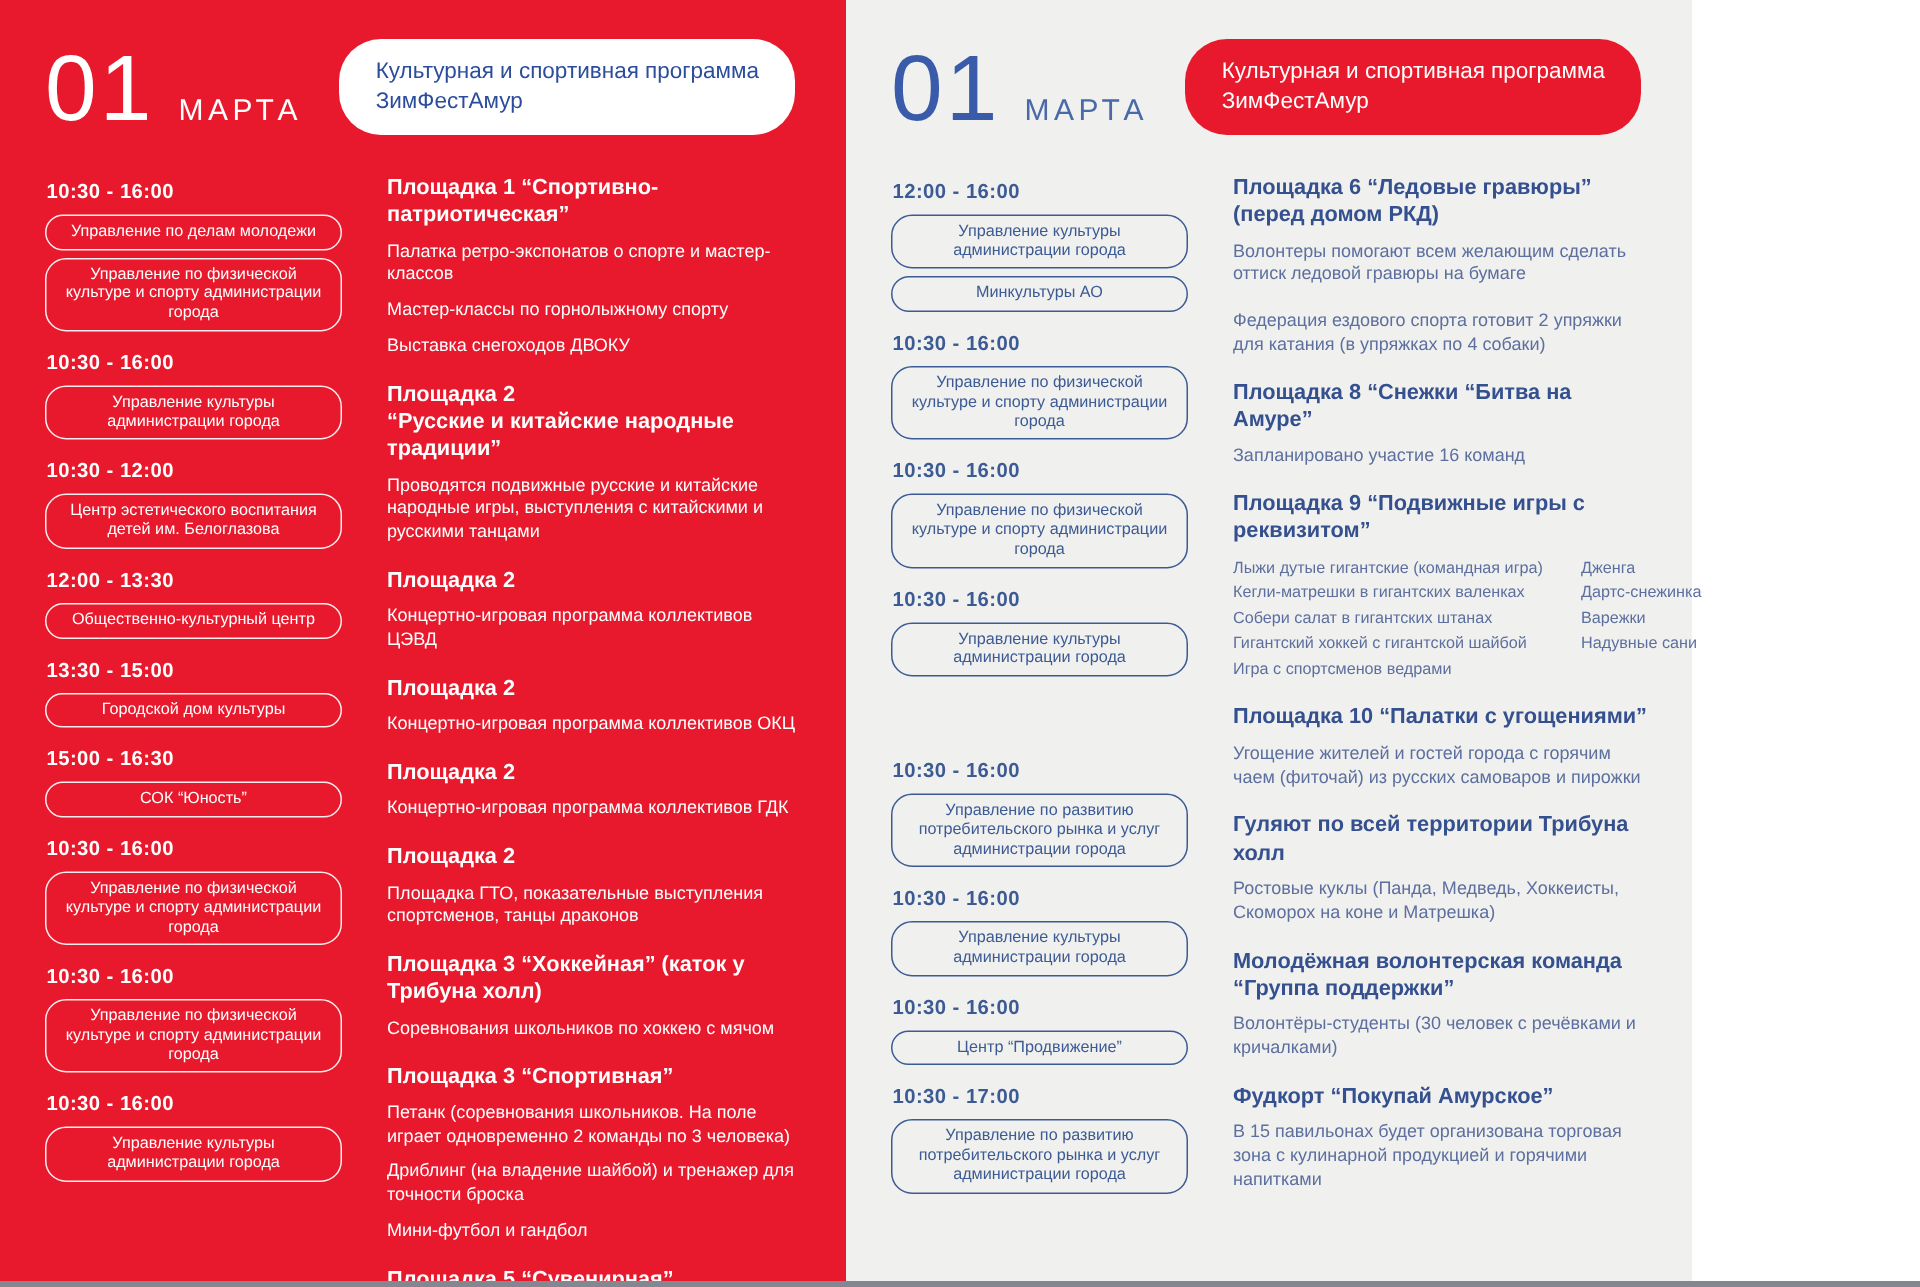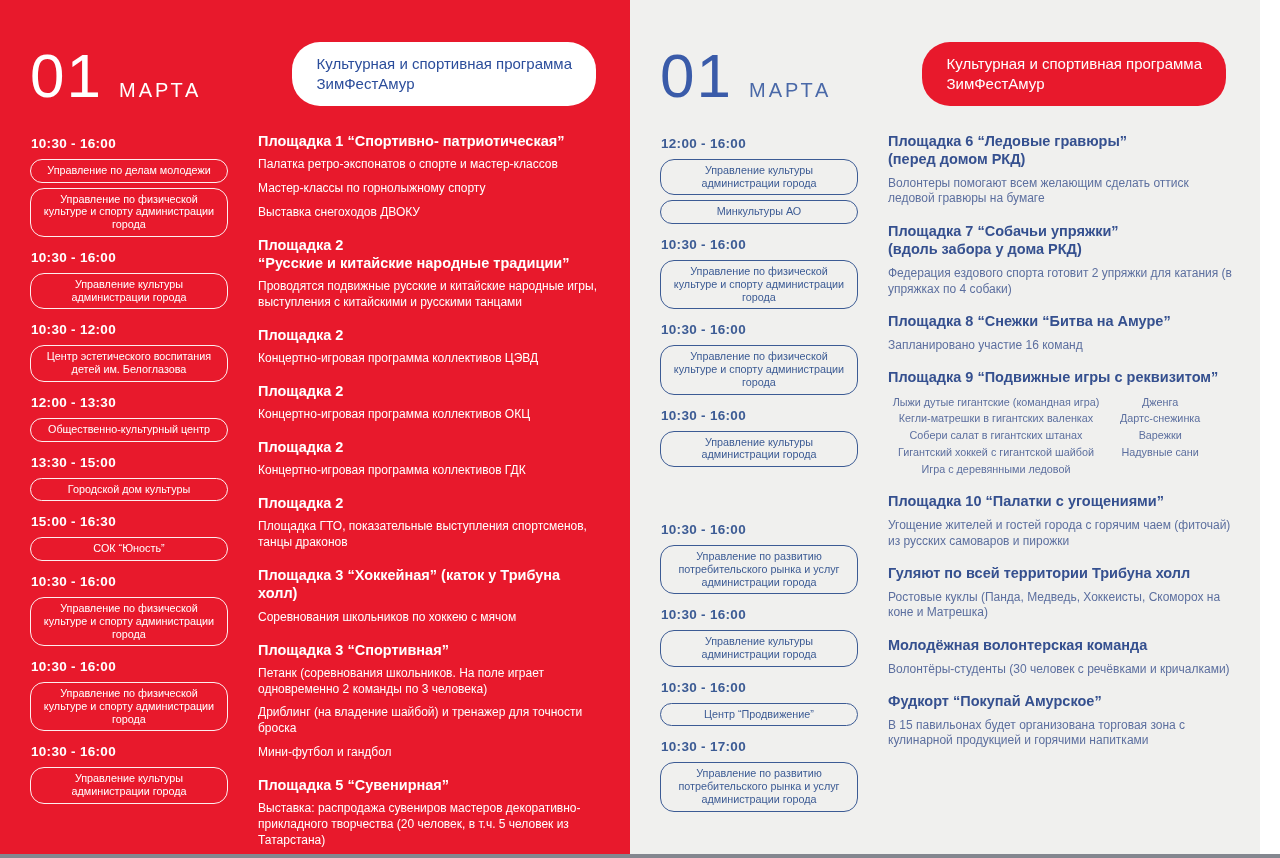--- a/index.html
+++ b/index.html
@@ -1,21 +1,21 @@
 <!DOCTYPE html>
 <html><head>
 <meta charset="utf-8">
 <style>
   * { margin:0; padding:0; box-sizing:border-box; }
   html,body { width:1280px; height:858px; }
   body {
     font-family:"Liberation Sans","DejaVu Sans",sans-serif;
     display:flex; position:relative; overflow:hidden; background:#ffffff;
   }
-  .page { width:630px; height:858px; padding:42px 28px 0 30px; flex:none; }
+  .page { width:564px; height:858px; padding:26px 28px 0 30px; flex:none; }
   .page.left  { background:#e8192c; color:#ffffff; }
   .page.right { background:#f0f0ee; color:#3c5b94; }
 
   .page-header { display:flex; align-items:flex-start; margin-bottom:26px; }
   .date { display:flex; align-items:baseline; margin-top:6px; }
   .date .num { font-size:62px; font-weight:300; line-height:0.9; letter-spacing:2px; }
   .date .month { font-size:20px; letter-spacing:3px; margin-left:16px; font-weight:400; }
   .left .date .num, .left .date .month { color:#ffffff; }
   .right .date .num { color:#3a5ba9; }
   .right .date .month { color:#4a69a8; }
@@ -42,21 +42,21 @@
   .venue-title { font-weight:bold; font-size:14.5px; line-height:1.26; margin-bottom:7px; }
   .venue-title span { display:block; }
   .right .venue-title { color:#35508f; }
   .venue-p { font-size:12px; line-height:1.32; margin-bottom:8px; }
   .left .venue-p { color:#ffffff; }
   .right .venue-p { color:#5c6f9f; }
 
   .game-cols { display:flex; gap:16px; font-size:10.8px; line-height:1.55; margin-bottom:4px; }
   .game-cols .gcol { min-width:0; }
   .game-cols .gcol.gleft { width:216px; flex:none; }
-  .right .game-cols { color:#5c6f9f;text-align:center; }
+  .right .game-cols { color:#5c6f9f; }
   .game-item { white-space:nowrap; }
 
   .bottom-bar { position:absolute; left:0; bottom:0; width:1280px; height:4px;
                 background:#84878f; }
 </style>
 </head>
 <body>
 
 <div class="page left">
   <div class="page-header">
@@ -222,43 +222,39 @@
       </div>
     <div class="venues-col">
         <div class="venue">
           <div class="venue-title">
             <span>Площадка 6 “Ледовые гравюры”</span>
             <span>(перед домом РКД)</span>
           </div>
           <div class="venue-p">Волонтеры помогают всем желающим сделать оттиск ледовой гравюры на бумаге</div>
         </div>
         <div class="venue">
-          <div class="venue-title">
-            <span>Площадка 7 “Собачьи упряжки”</span>
-            <span>(вдоль забора у дома РКД)</span>
-          </div>
           <div class="venue-p">Федерация ездового спорта готовит 2 упряжки для катания (в упряжках по 4 собаки)</div>
         </div>
         <div class="venue">
           <div class="venue-title">
             <span>Площадка 8 “Снежки “Битва на Амуре”</span>
           </div>
           <div class="venue-p">Запланировано участие 16 команд</div>
         </div>
         <div class="venue">
           <div class="venue-title">
             <span>Площадка 9 “Подвижные игры с реквизитом”</span>
           </div>
           <div class="game-cols">
             <div class="gcol gleft">
               <div class="game-item">Лыжи дутые гигантские (командная игра)</div>
               <div class="game-item">Кегли-матрешки в гигантских валенках</div>
               <div class="game-item">Собери салат в гигантских штанах</div>
               <div class="game-item">Гигантский хоккей с гигантской шайбой</div>
-              <div class="game-item">Игра с деревянными ледовой</div>
+              <div class="game-item">Игра с спортсменов ведрами</div>
             </div>
             <div class="gcol gright">
               <div class="game-item">Дженга</div>
               <div class="game-item">Дартс-снежинка</div>
               <div class="game-item">Варежки</div>
               <div class="game-item">Надувные сани</div>
             </div>
           </div>
         </div>
         <div class="venue">
@@ -269,20 +265,21 @@
         </div>
         <div class="venue">
           <div class="venue-title">
             <span>Гуляют по всей территории Трибуна холл</span>
           </div>
           <div class="venue-p">Ростовые куклы (Панда, Медведь, Хоккеисты, Скоморох на коне и Матрешка)</div>
         </div>
         <div class="venue">
           <div class="venue-title">
             <span>Молодёжная волонтерская команда</span>
+            <span>“Группа поддержки”</span>
           </div>
           <div class="venue-p">Волонтёры-студенты (30 человек с речёвками и кричалками)</div>
         </div>
         <div class="venue">
           <div class="venue-title">
             <span>Фудкорт “Покупай Амурское”</span>
           </div>
           <div class="venue-p">В 15 павильонах будет организована торговая зона с кулинарной продукцией и горячими напитками</div>
         </div>
       </div>

